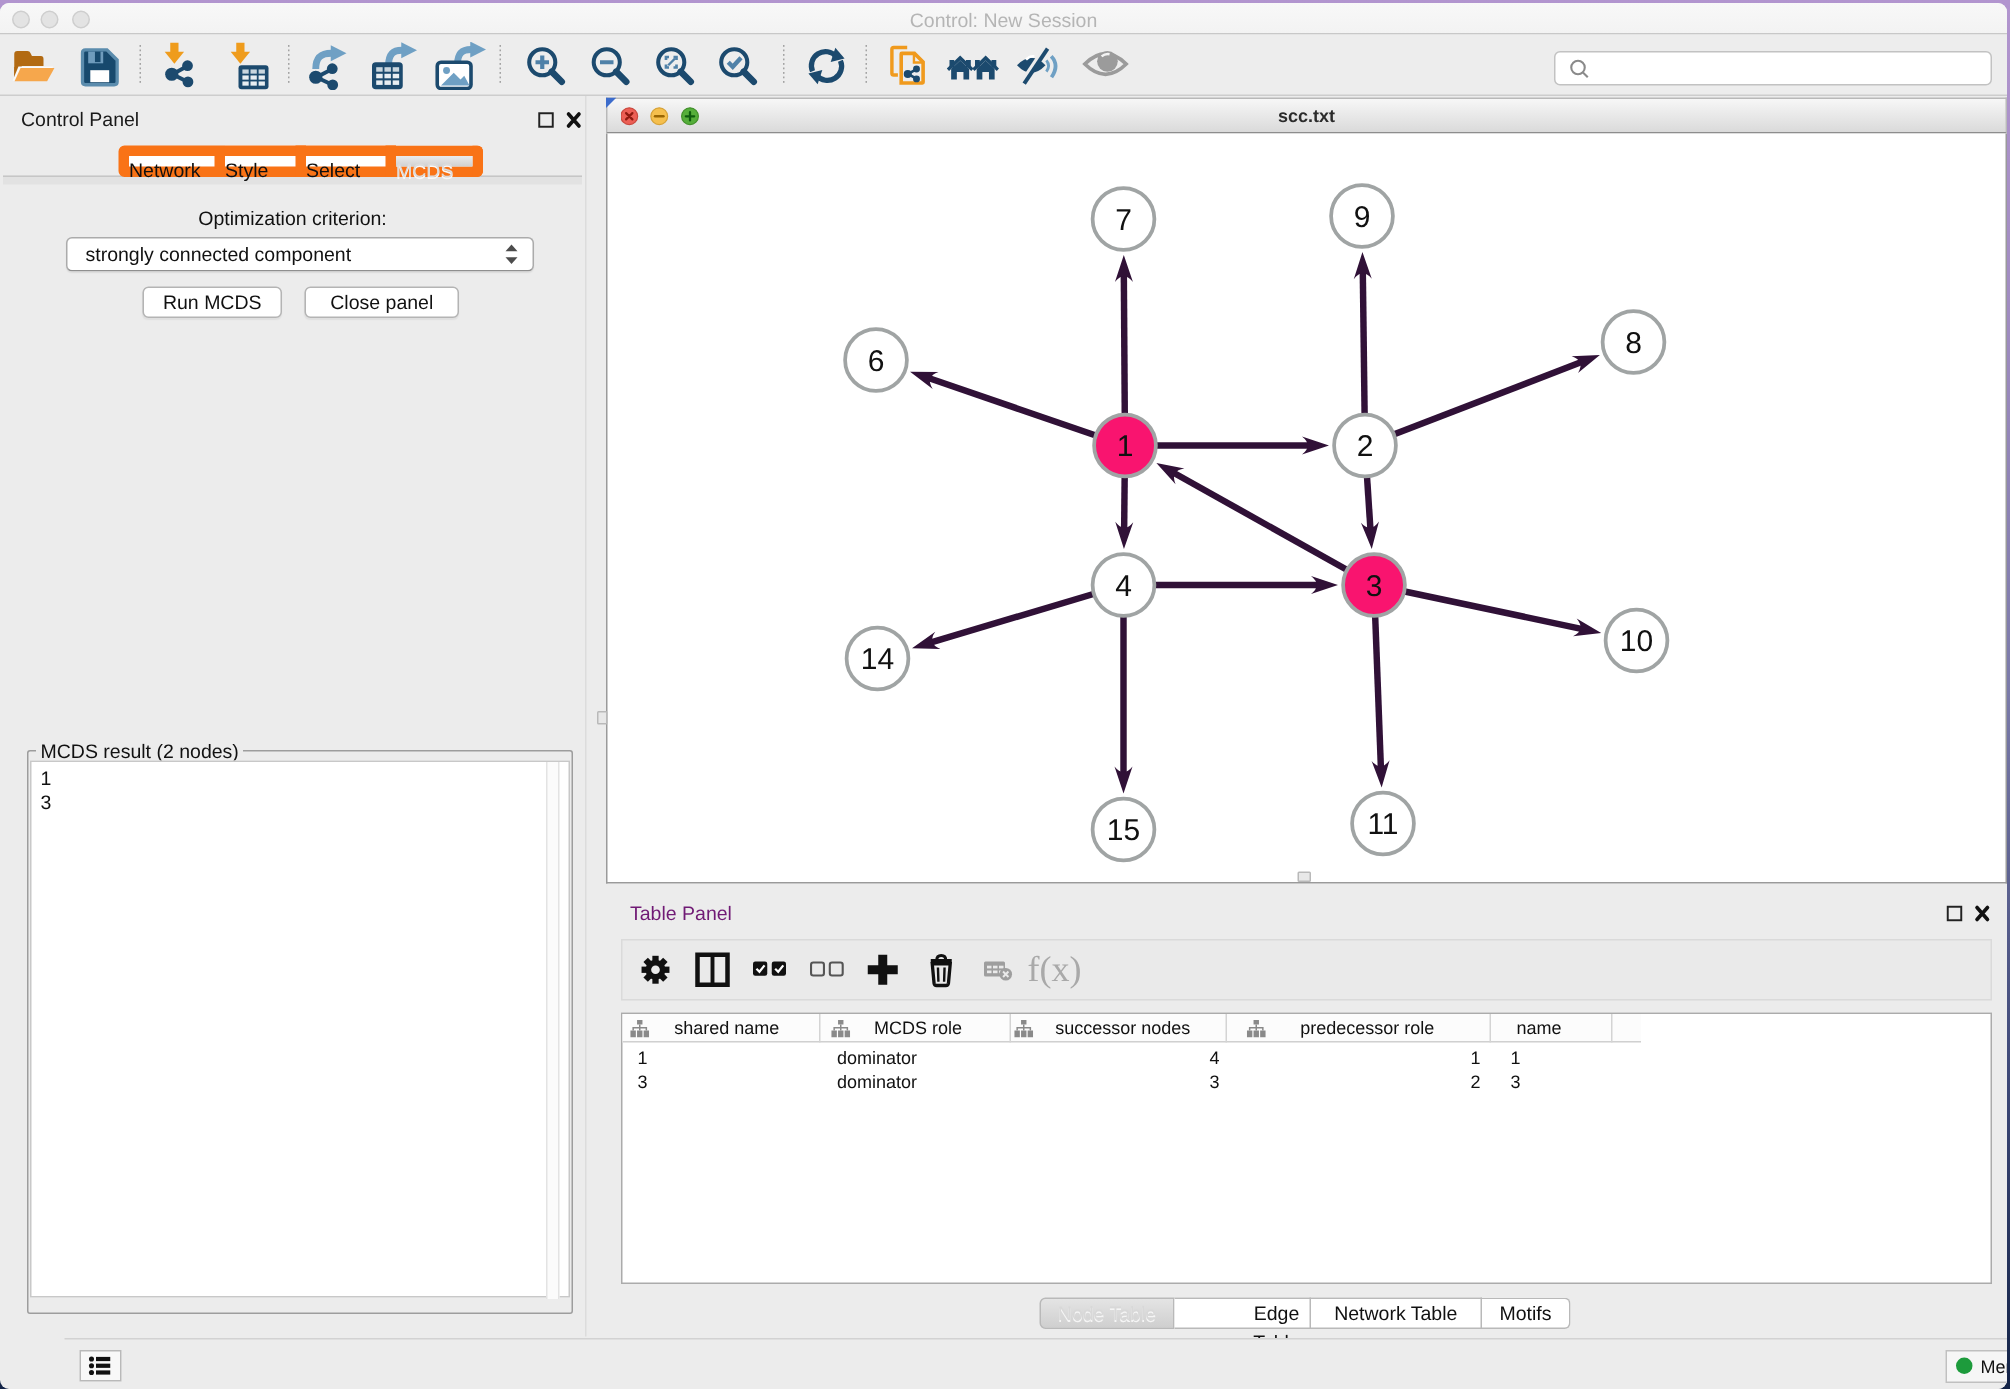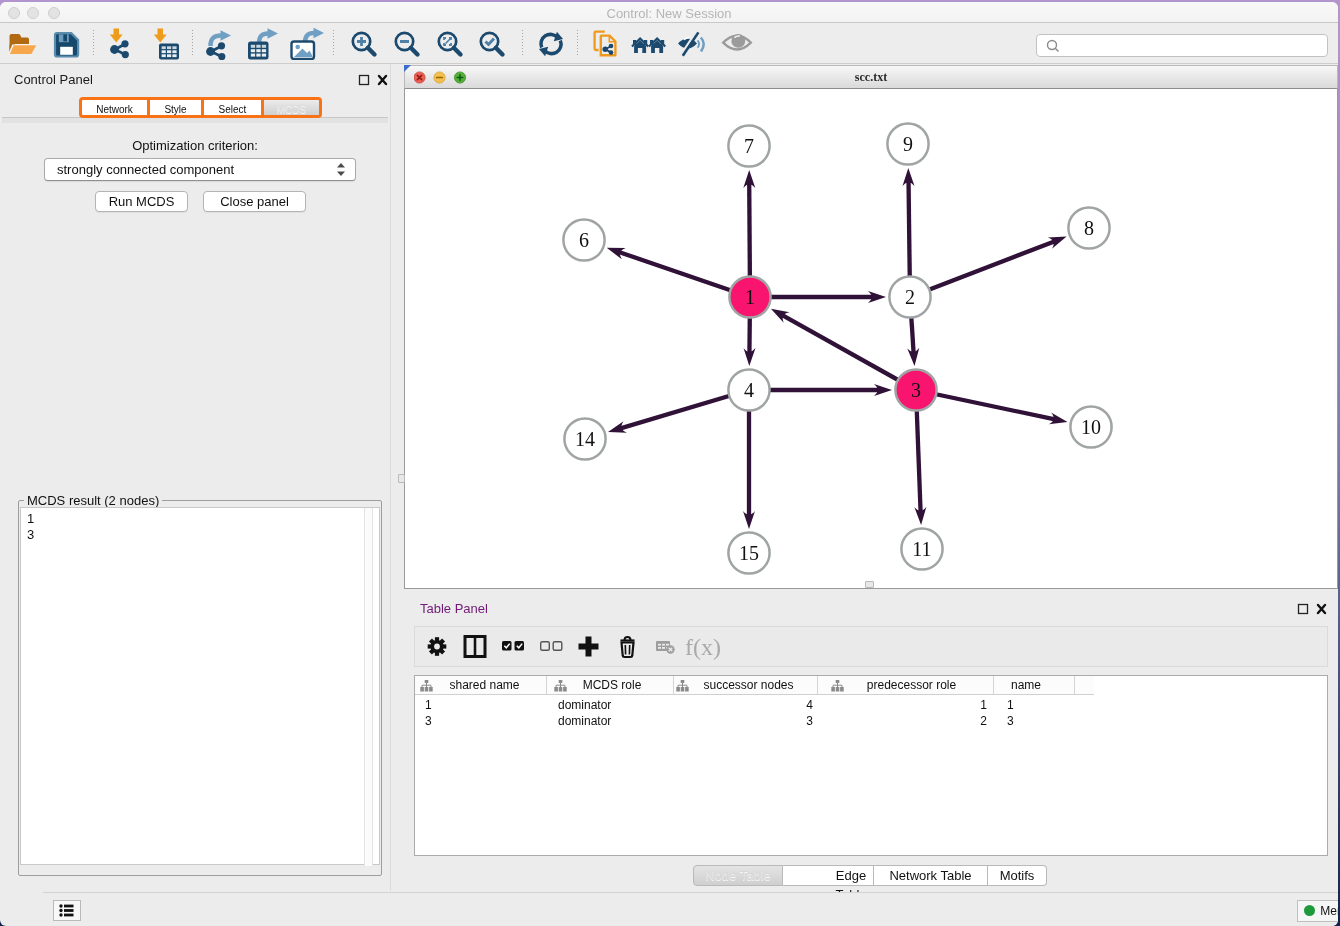--- a/index.html
+++ b/index.html
@@ -20,22 +20,22 @@
   background:#ededed; border-bottom:1px solid #cdcdcd; }
 .tbi { position:absolute; }
 .tsep { position:absolute; top:7px; width:1px; height:26px;
   background-image:linear-gradient(#a3a3a3 40%, rgba(0,0,0,0) 0%);
   background-size:1px 3px; }
 #search { position:absolute; left:1036px; top:11px; width:292px; height:23px;
   background:#fff; border:1px solid #c2c2c2; border-radius:4px; }
 
 #cp { position:absolute; left:0; top:62px; width:390px; height:827px; background:#ececec; }
 #cp-title { position:absolute; left:14px; top:8px; font-size:13px; color:#1a1a1a; }
-.tab { position:absolute; top:33px; height:21px; background:#fff; border:3px solid #f97316;
-  font-size:10px; color:#111; text-align:center; line-height:19px; z-index:3; }
+.tab { position:absolute; top:33px; height:21px; background:#fff; border:7px solid #f97316;
+  font-size:13px; color:#111; text-align:left; line-height:19px; z-index:3; }
 #cp-content { position:absolute; left:6px; top:53px; width:378px; height:763px;
   background:#ececec; }
 #cp-content:before { content:""; position:absolute; left:-4px; right:-4px; top:0; height:5px;
   background:#e2e2e2; border-top:1px solid #c6c6c6; }
 #opt-label { position:absolute; left:0; top:21px; width:100%; text-align:center; font-size:13px; color:#111; }
 #dropdown { position:absolute; left:38px; top:41px; width:312px; height:23px; background:#fff;
   border:1px solid #ababab; border-bottom-color:#8f8f8f; border-radius:4px;
   font-size:13px; color:#111; line-height:21px; padding-left:12px;
   box-shadow:0 1px 1px rgba(0,0,0,0.08); }
 .btn { position:absolute; top:74px; height:21px; background:#fff; border:1px solid #b4b4b4;
@@ -46,21 +46,21 @@
 #grp-legend { position:absolute; left:5px; top:-8px; background:#ececec; padding:0 3px;
   font-size:13px; color:#111; }
 #grp-inner { position:absolute; left:1px; top:6px; width:360px; height:358px; background:#fff;
   border:1px solid #c8c8c8; font-size:13px; color:#111; line-height:16px; padding:3px 0 0 6px; }
 #grp-sb { position:absolute; right:6px; top:0px; width:9px; height:358px; background:#fbfbfb;
   border-left:1px solid #e3e3e3; border-right:1px solid #e3e3e3; }
 
 #vsplit-line { position:absolute; left:390px; top:62px; width:1px; height:827px; background:#dcdcdc; }
 .grip { position:absolute; background:#e8e8e8; border:1px solid #b9b9b9; border-radius:1px; z-index:5; }
 
-#net { position:absolute; left:404px; top:63px; width:934px; height:524px;font-family:Liberation Serif, serif; }
+#net { position:absolute; left:404px; top:63px; width:934px; height:524px; }
 #net-tb { position:absolute; left:0; top:0; width:100%; height:24px;
   background:linear-gradient(#f7f7f7,#dadada); border:1px solid #b9b9b9; border-bottom:1px solid #8d8d8d; }
 #net-canvas { position:absolute; left:0; top:24px; width:934px; height:500px;
   background:#fff; border:1px solid #9a9a9a; border-top:none; }
 
 #tp { position:absolute; left:404px; top:593px; width:934px; height:292px; background:#ececec; }
 #tp-title { position:absolute; left:16px; top:6px; font-size:13px; color:#701a75; }
 #tp-toolbar { position:absolute; left:10px; top:31px; width:914px; height:41px;
   background:#eaeaea; border:1px solid #dadada; }
 #tp-table { position:absolute; left:10px; top:80px; width:914px; height:181px; background:#fff;

